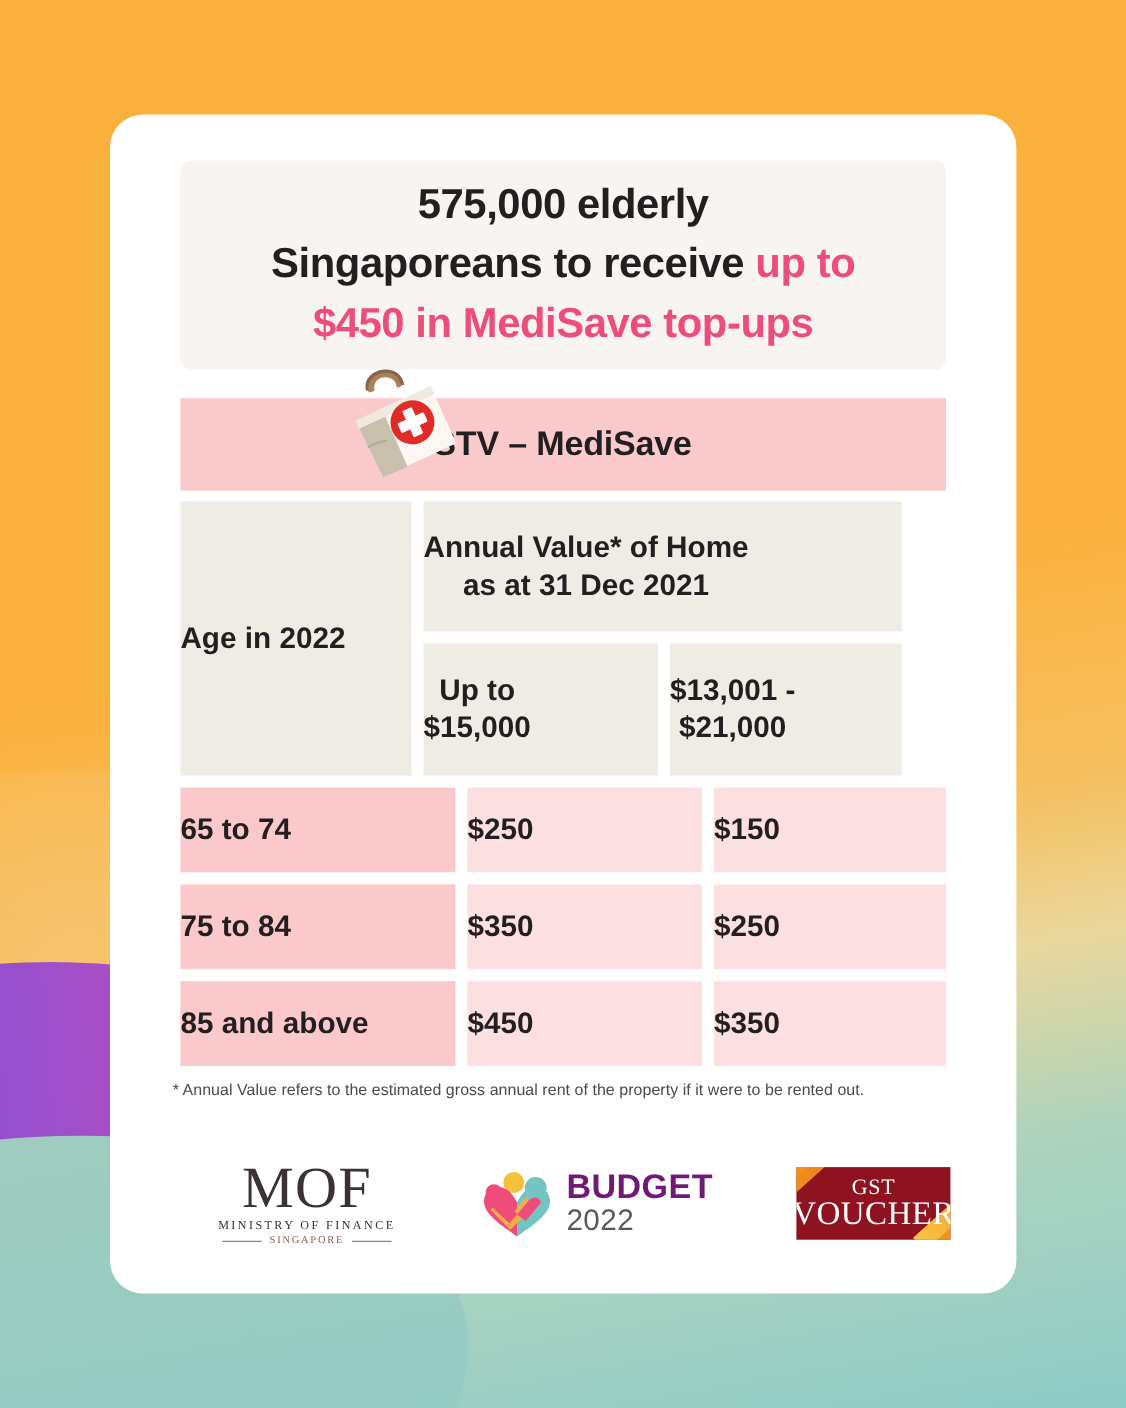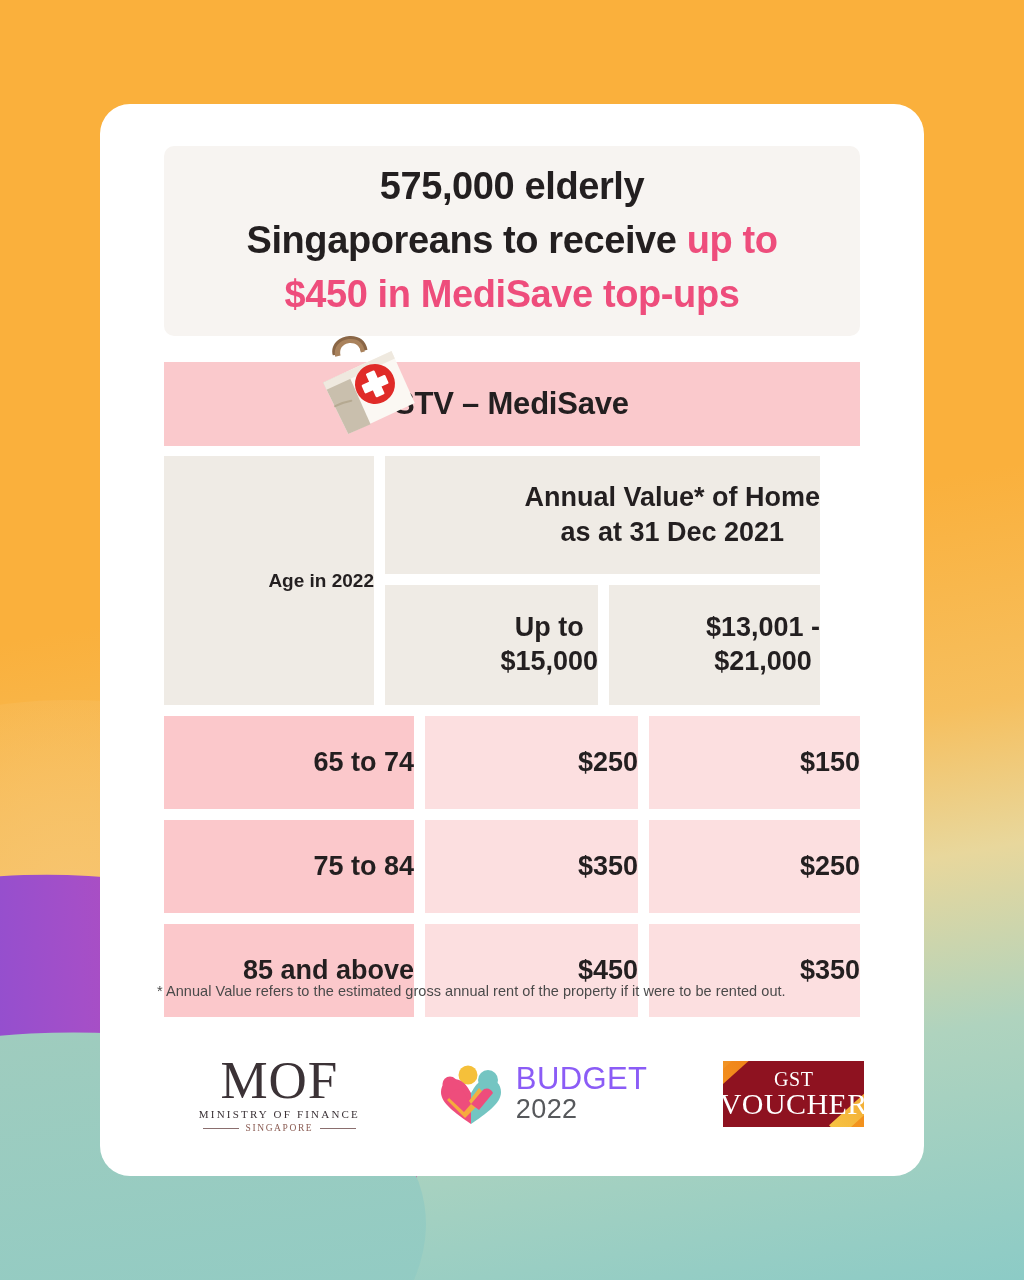--- a/index.html
+++ b/index.html
@@ -118,43 +118,43 @@
     position: absolute;
     left: 138px; top: -32px;
     width: 112px; height: 104px;
     transform: rotate(-14deg);
   }
 
   
   #table { position: absolute; left: 64px; top: 352px; width: 696px; }
   .trow { display: flex; gap: 11px; margin-bottom: 11px; }
   .cell {
-    display: flex; align-items: center; justify-content: flex-end;
+    display: flex; align-items: center; justify-content: flex-start;
     text-align: center;
     font-weight: bold;
     color: #231F20;
   }
   .col-age   { width: 250px; }
   .col-av1   { width: 213px; }
   .col-av2   { width: 211px; }
 
   #age-header {
     width: 210px; height: 249px;
     background: #EFEBE5;
-    font-size: 19px;
+    font-size: 27px;
   }
   #av-stack { display: flex; flex-direction: column; gap: 11px; width: 435px; }
   #av-top {
     height: 118px; background: #EFEBE5;
     font-size: 27px; line-height: 1.28;
   }
   #av-sub { display: flex; gap: 11px; }
   #av-sub .cell { height: 120px; background: #EFEBE5; font-size: 27px; line-height: 1.25; }
 
-  .data-row .cell { height: 93px; font-size: 27px; }
+  .data-row .cell { height: 77px; font-size: 27px; }
   .data-row .col-age { background: #FBC8CB; }
   .data-row .col-av1, .data-row .col-av2 { background: #FCDFE0; }
 
   
   #footnote {
     position: absolute;
     left: 57px; top: 879px;
     width: 700px;
     font-size: 14.5px;
     color: #4A4A4A;
@@ -183,21 +183,21 @@
   #mof-sg-wrap .rule { height: 1px; width: 36px; background: #8A6E6E; }
   #mof-sg {
     font-family: "Liberation Serif", serif;
     font-size: 9.5px; letter-spacing: 1.6px; color: #8A5B52;
   }
 
   
   #logo-budget { display: flex; align-items: center; margin-left: 74px; }
   #budget-mark { width: 72px; height: 72px; }
   #budget-text { margin-left: 9px; }
-  #budget-word { font-size: 31px; font-weight: normal; color: #8b5cf6; letter-spacing: .4px; line-height: 1; }
+  #budget-word { font-size: 31px; font-weight: bold; color: #701a75; letter-spacing: .4px; line-height: 1; }
   #budget-year { font-size: 27px; color: #56585B; letter-spacing: .4px; line-height: 1.12; }
 
   
   #logo-gstv {
     margin-left: 76px;
     width: 152px; height: 66px;
     background: #8E1220;
     position: relative; overflow: hidden;
     display: flex; align-items: center; justify-content: center;
   }

